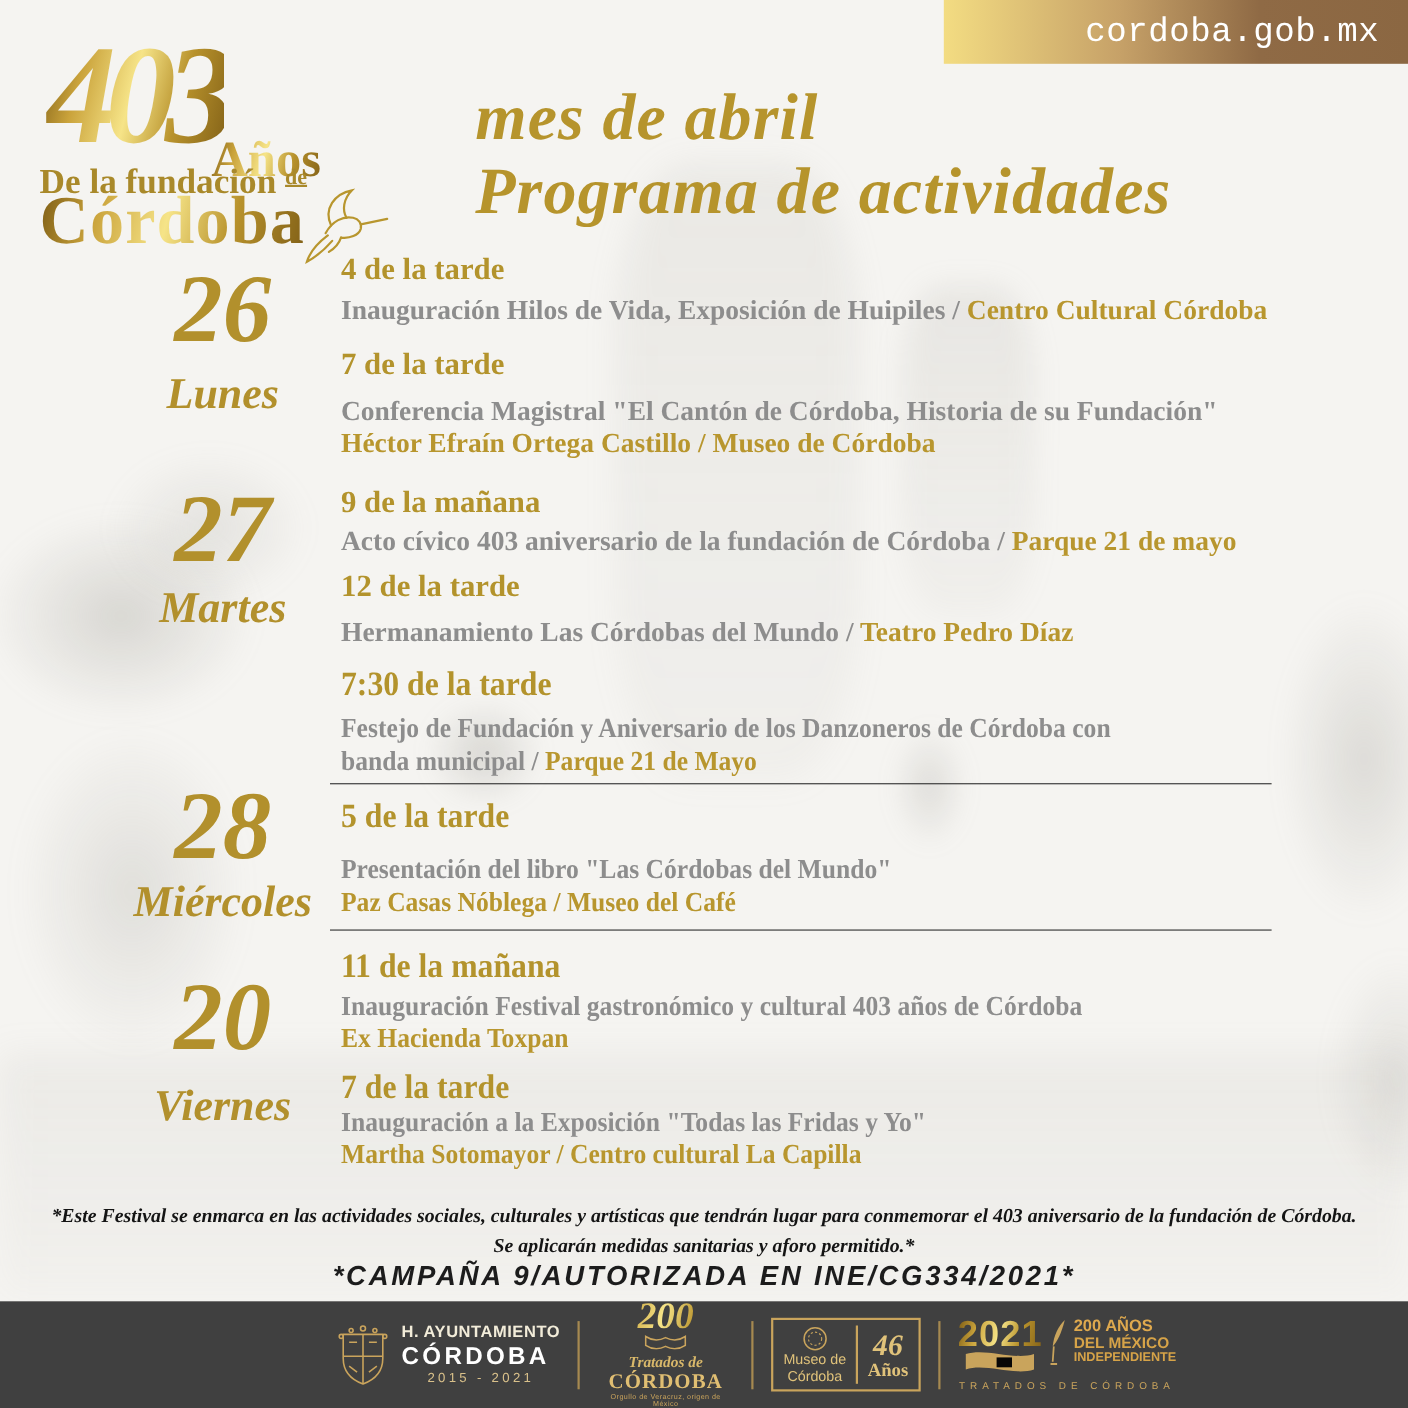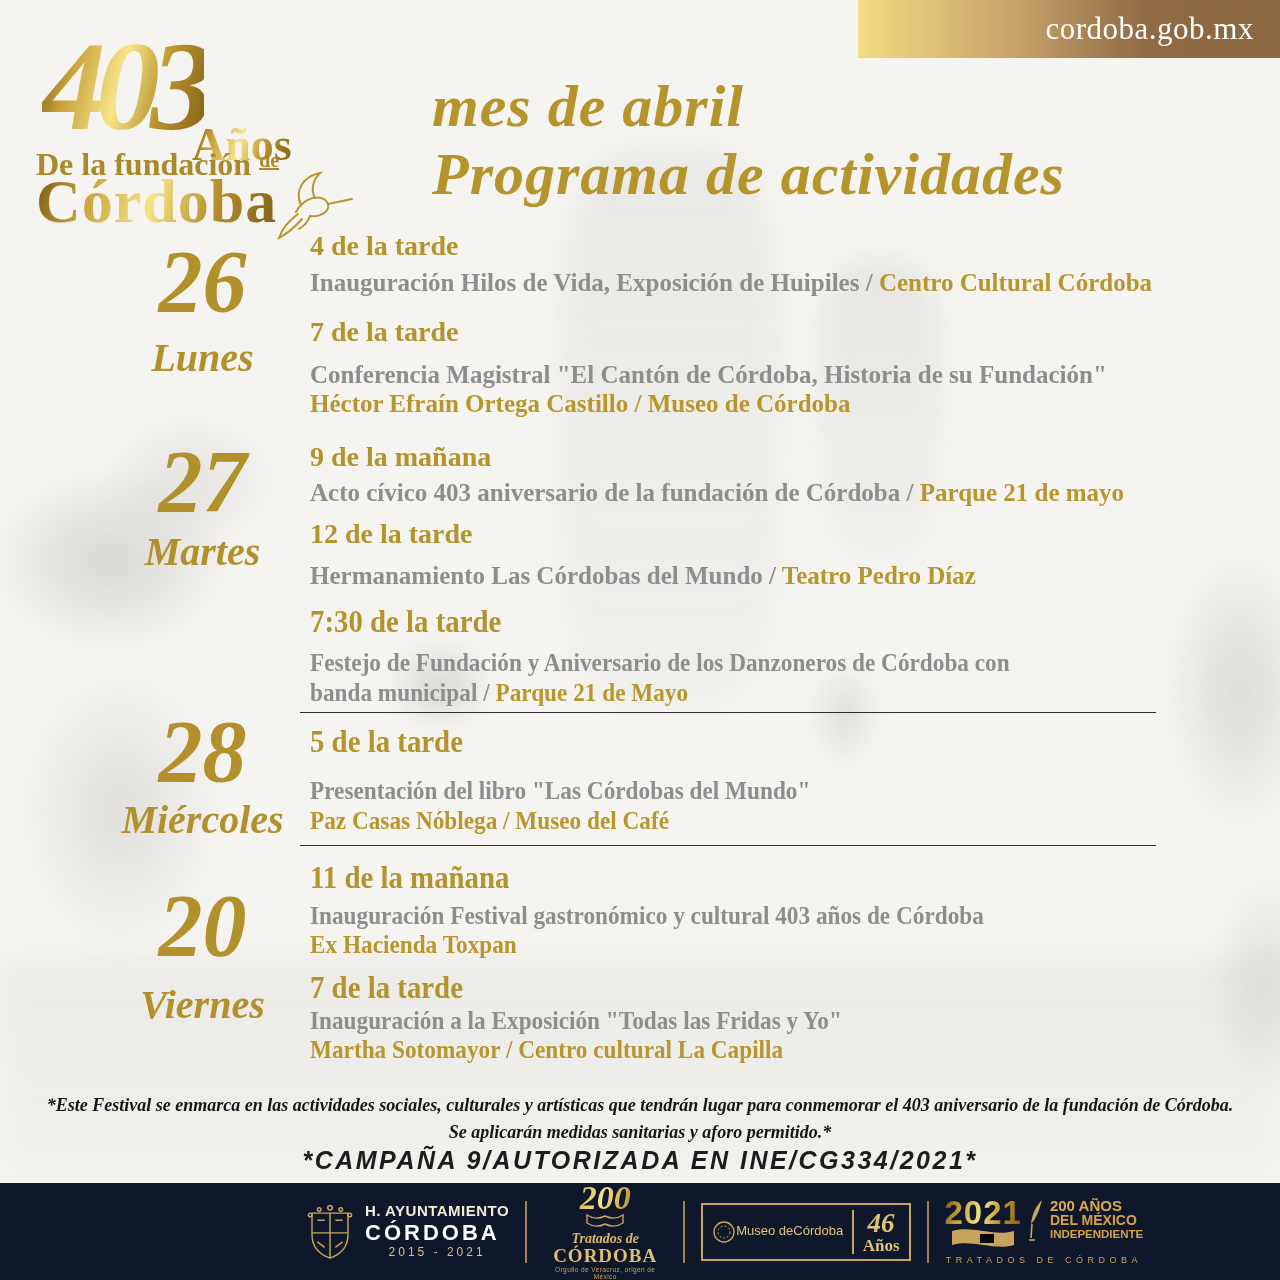--- a/index.html
+++ b/index.html
@@ -23,21 +23,21 @@
   .bg .ground{left:0;top:960px;width:1280px;height:220px;border-radius:0;background:linear-gradient(rgba(168,165,156,.12),rgba(168,165,156,.04));filter:blur(16px);}
   .bg .lamp{left:800px;top:640px;width:90px;height:150px;background:radial-gradient(closest-side,rgba(140,138,130,.22),transparent 75%);}
 
   
   .banner{
     position:absolute;left:858px;top:0;width:422px;height:58px;
     background:linear-gradient(90deg,#f3dc82 0%,#c6a168 38%,#8f6a45 68%,#8b6742 100%);
     display:flex;align-items:center;justify-content:flex-end;
   }
   .banner span{
-    font-family:Liberation Serif, serif;color:#ffffff;
+    font-family:Liberation Mono, monospace;color:#ffffff;
     font-size:31px;letter-spacing:.5px;padding-right:26px;
   }
 
   
   .logo403{position:absolute;left:36px;top:36px;width:330px;height:210px;}
   .goldgrad{
     background:linear-gradient(105deg,#7a5a14 0%,#caa33b 22%,#f6e488 48%,#b8922c 72%,#816017 100%);
     -webkit-background-clip:text;background-clip:text;color:transparent;
   }
   .logo403 .n403{position:absolute;left:6px;top:-14px;font-size:128px;line-height:1;font-style:italic;font-weight:bold;letter-spacing:-10px;}
@@ -61,34 +61,34 @@
   .goldrow{font-weight:bold;font-size:25px;line-height:1;color:#b8962e;}
   .cond{transform:scaleX(.93);transform-origin:left top;}
   .cond.time{font-size:31px;}
   .divider{position:absolute;left:300px;width:856px;border-top:1.6px solid #2e2e2e;height:0;}
 
   
   .disc{position:absolute;left:0;width:1280px;text-align:center;font-style:italic;font-weight:bold;color:#141414;font-size:18px;line-height:1;white-space:nowrap;}
   .campaign{position:absolute;left:0;width:1280px;text-align:center;font-family:"Liberation Sans",sans-serif;font-style:italic;font-weight:bold;color:#1c1c1c;font-size:25px;letter-spacing:2.5px;white-space:nowrap;}
 
   
-  .footer{position:absolute;left:0;top:1183px;width:1280px;height:97px;background:#0f172a;display:flex;align-items:center;}
+  .footer{position:absolute;left:0;top:1183px;width:1280px;height:97px;background:#404040;display:flex;align-items:center;}
   .footer .wrap{display:flex;align-items:center;margin-left:303px;gap:16px;}
   .fsep{width:2px;height:62px;background:#b99753;opacity:.85;}
   .ayto{display:flex;align-items:center;gap:8px;}
   .ayto .t1{font-family:"Liberation Sans",sans-serif;font-weight:bold;color:#f2ecd9;font-size:15px;letter-spacing:.5px;line-height:1.15;}
   .ayto .t2{font-family:"Liberation Sans",sans-serif;font-weight:bold;color:#ffffff;font-size:22px;letter-spacing:3px;line-height:1.15;}
   .ayto .t3{font-family:"Liberation Sans",sans-serif;color:#d9c08a;font-size:12px;letter-spacing:3px;line-height:1.3;text-align:center;}
   .tratados{width:124px;text-align:center;line-height:1;}
   .tratados .n200{font-size:34px;font-weight:bold;font-style:italic;line-height:.9;}
   .tratados .l1{font-style:italic;font-weight:bold;color:#d9b86a;font-size:14px;margin-top:2px;}
   .tratados .l2{font-weight:bold;color:#e0be72;font-size:19px;letter-spacing:1px;}
   .tratados .l3{color:#caa45c;font-size:6.5px;letter-spacing:.4px;margin-top:2px;font-family:"Liberation Sans",sans-serif;}
   .museo{display:flex;align-items:stretch;border:2px solid #c9a45c;padding:5px 9px;gap:9px;}
-  .museo .cell1{display:flex;align-items:center;justify-content:center;color:#e0c27a;font-family:"Liberation Sans",sans-serif;font-size:13px;line-height:1.1;}
+  .museo .cell1{display:flex;flex-direction:column;align-items:center;justify-content:center;color:#e0c27a;font-family:"Liberation Sans",sans-serif;font-size:13px;line-height:1.1;}
   .museo .vline{width:1.5px;background:#c9a45c;}
   .museo .cell2{display:flex;flex-direction:column;align-items:center;justify-content:center;color:#e0c27a;}
   .museo .n46{font-style:italic;font-weight:bold;font-size:27px;line-height:1;}
   .museo .anios{font-weight:bold;font-size:17px;line-height:1;}
   .bicen{display:flex;flex-direction:column;align-items:center;}
   .bicen .top{display:flex;align-items:flex-start;gap:6px;}
   .bicen .yearcol{display:flex;flex-direction:column;align-items:center;}
   .bicen .year{font-family:"Liberation Sans",sans-serif;font-weight:bold;font-size:33px;line-height:.9;letter-spacing:1px;}
   .bicen .txtcol{display:flex;flex-direction:column;line-height:1.05;font-family:"Liberation Sans",sans-serif;font-weight:bold;}
   .bicen .b1{color:#dfa94e;font-size:15px;}

